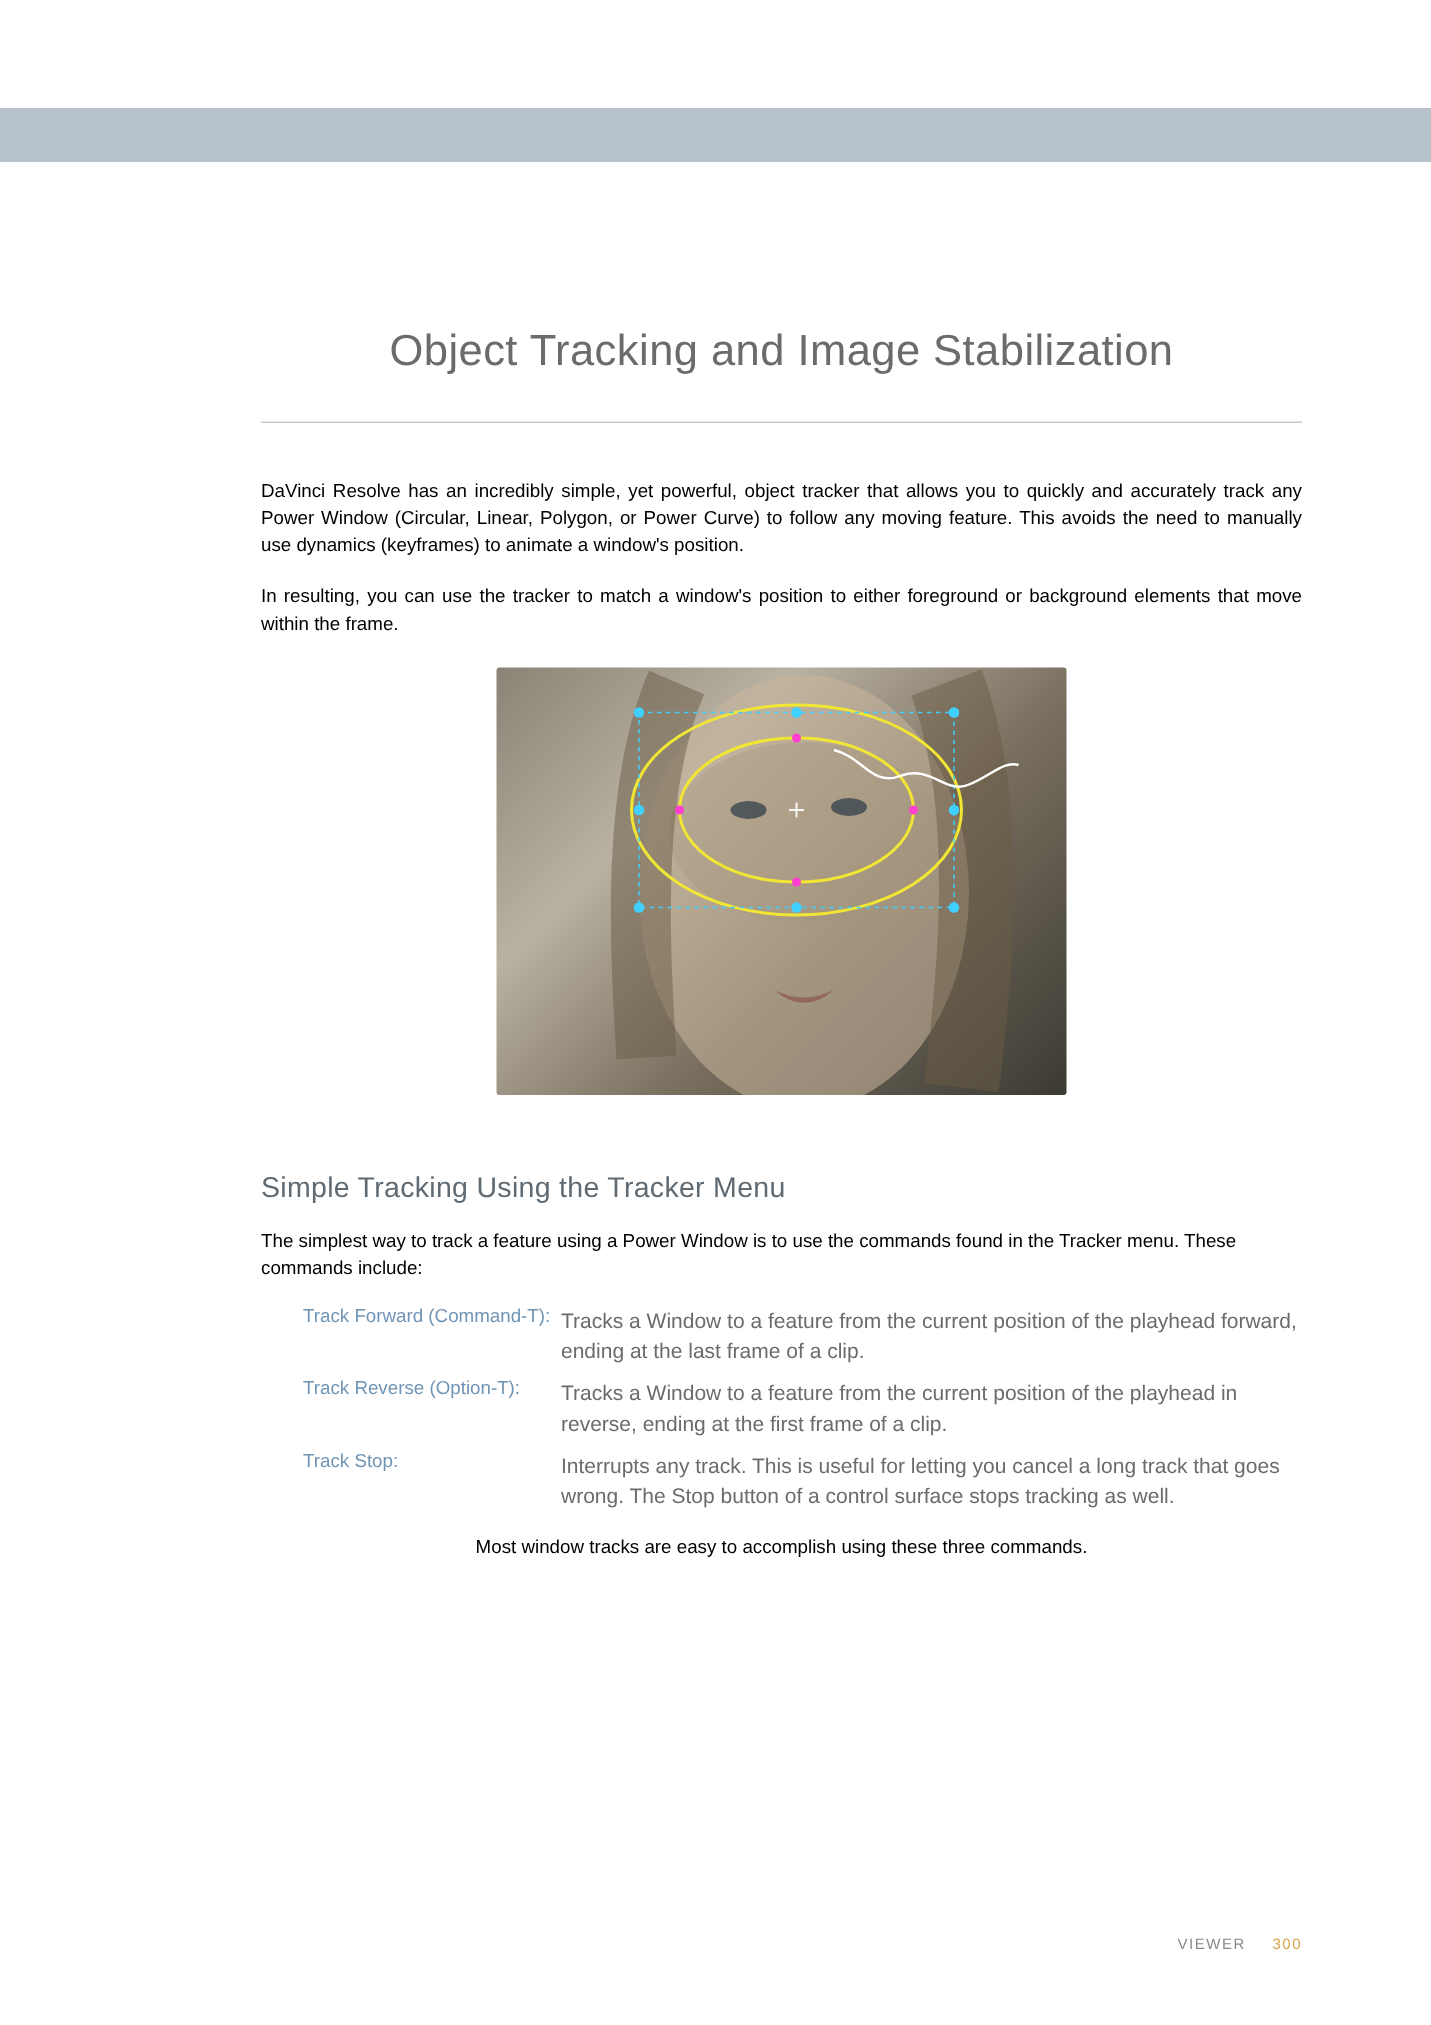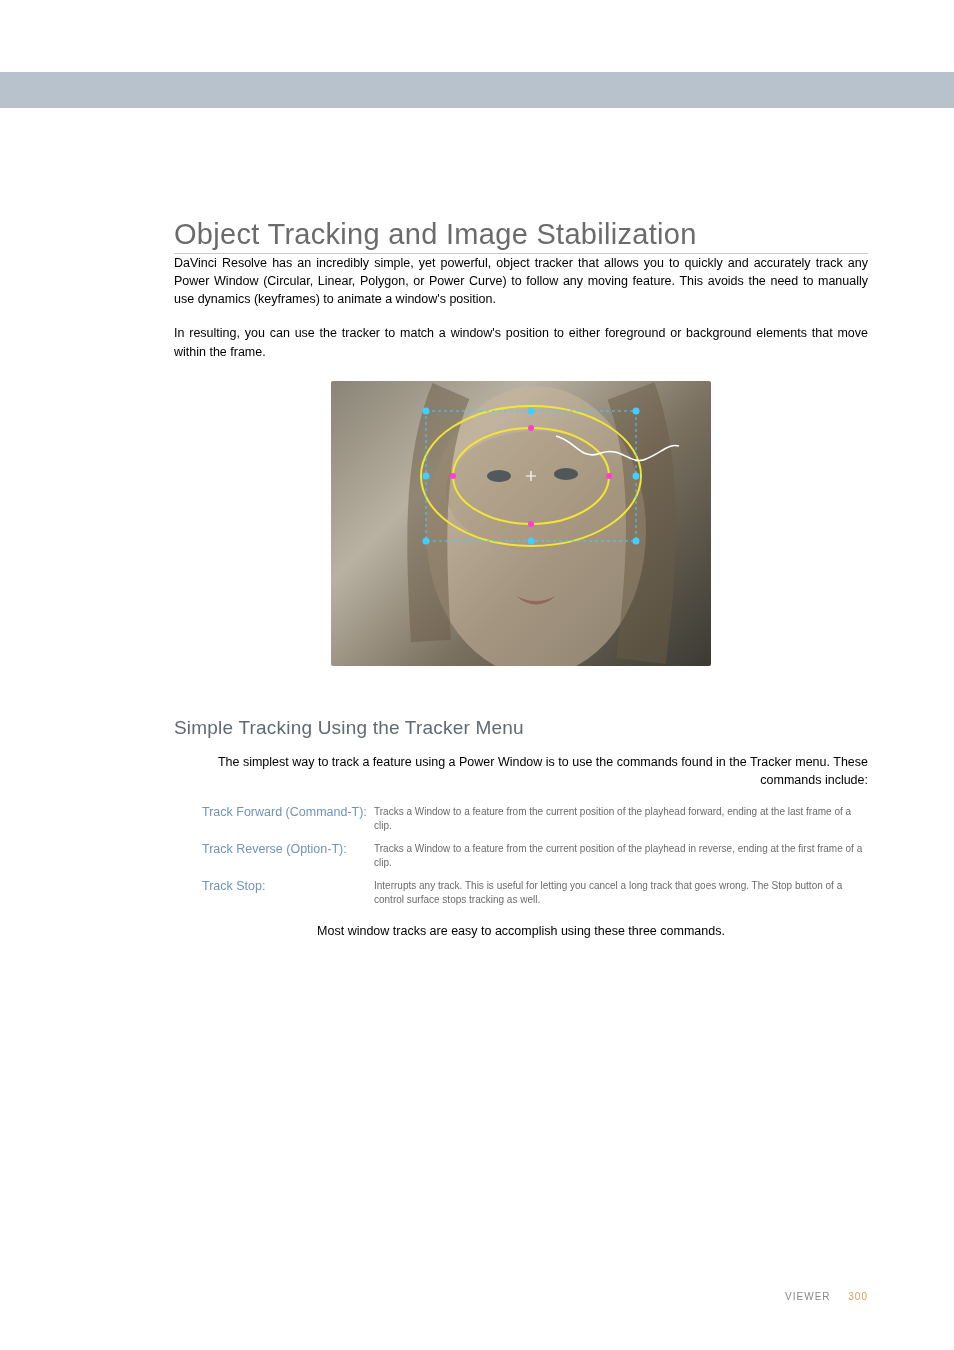--- a/index.html
+++ b/index.html
@@ -4,22 +4,24 @@
 <style>
   * { margin: 0; padding: 0; box-sizing: border-box; }
   html, body { width: 954px; height: 1350px; background: #ffffff; font-family: "Helvetica Neue", Arial, sans-serif; color: #6b6b6b; }
   .top-bar { width: 100%; height: 36px; background: #b8c2cc; margin-top: 72px; }
   .page-content { padding: 110px 86px 0 174px; }
   .chapter-title {
     font-size: 29px;
     font-weight: 300;
     color: #6b6b6b;
     letter-spacing: 0.3px;
-    padding-bottom: 2px;
+    padding-bottom: 30px;
     border-bottom: 1px solid #c9c9c9;
+    margin-bottom: 36px;
+    text-align: center;
   }
   .body-para {
     font-size: 12.5px;
     line-height: 1.45;
     color: #000000;
     text-align: justify;
     margin-bottom: 16px;
   }
   .figure-wrap {
     text-align: center;
@@ -55,21 +57,21 @@
   .cmd-row { display: flex; margin-bottom: 8px; }
   .cmd-term {
     width: 200px;
     flex-shrink: 0;
     font-size: 12.5px;
     color: #7094b5;
     padding-left: 28px;
   }
   .cmd-desc {
     flex: 1;
-    font-size: 10px;
+    font-size: 14px;
     line-height: 1.45;
     color: #6b6b6b;
   }
   .footer {
     position: absolute;
     bottom: 48px;
     right: 86px;
     font-size: 10px;
     letter-spacing: 1px;
     color: #888;
@@ -125,21 +127,21 @@
 
         <path d="M225 55 C245 60 250 80 270 72 C290 65 300 85 315 78 C330 72 338 62 348 65" fill="none" stroke="#ffffff" stroke-width="1.6"></path>
 
         <ellipse cx="168" cy="95" rx="12" ry="6" fill="#2a3946" opacity="0.7"></ellipse>
         <ellipse cx="235" cy="93" rx="12" ry="6" fill="#2a3946" opacity="0.7"></ellipse>
       </svg>
     </div>
   </div>
 
   <h2 class="section-title">Simple Tracking Using the Tracker Menu</h2>
-  <p class="body-para" style="text-align:right;">The simplest way to track a feature using a Power Window is to use the commands found in the Tracker menu. These commands include:</p>
+  <p class="body-para" style="text-align:left;">The simplest way to track a feature using a Power Window is to use the commands found in the Tracker menu. These commands include:</p>
 
   <div class="cmd-list">
     <div class="cmd-row">
       <div class="cmd-term">Track Forward (Command-T):</div>
       <div class="cmd-desc">Tracks a Window to a feature from the current position of the playhead forward, ending at the last frame of a clip.</div>
     </div>
     <div class="cmd-row">
       <div class="cmd-term">Track Reverse (Option-T):</div>
       <div class="cmd-desc">Tracks a Window to a feature from the current position of the playhead in reverse, ending at the first frame of a clip.</div>
     </div>

